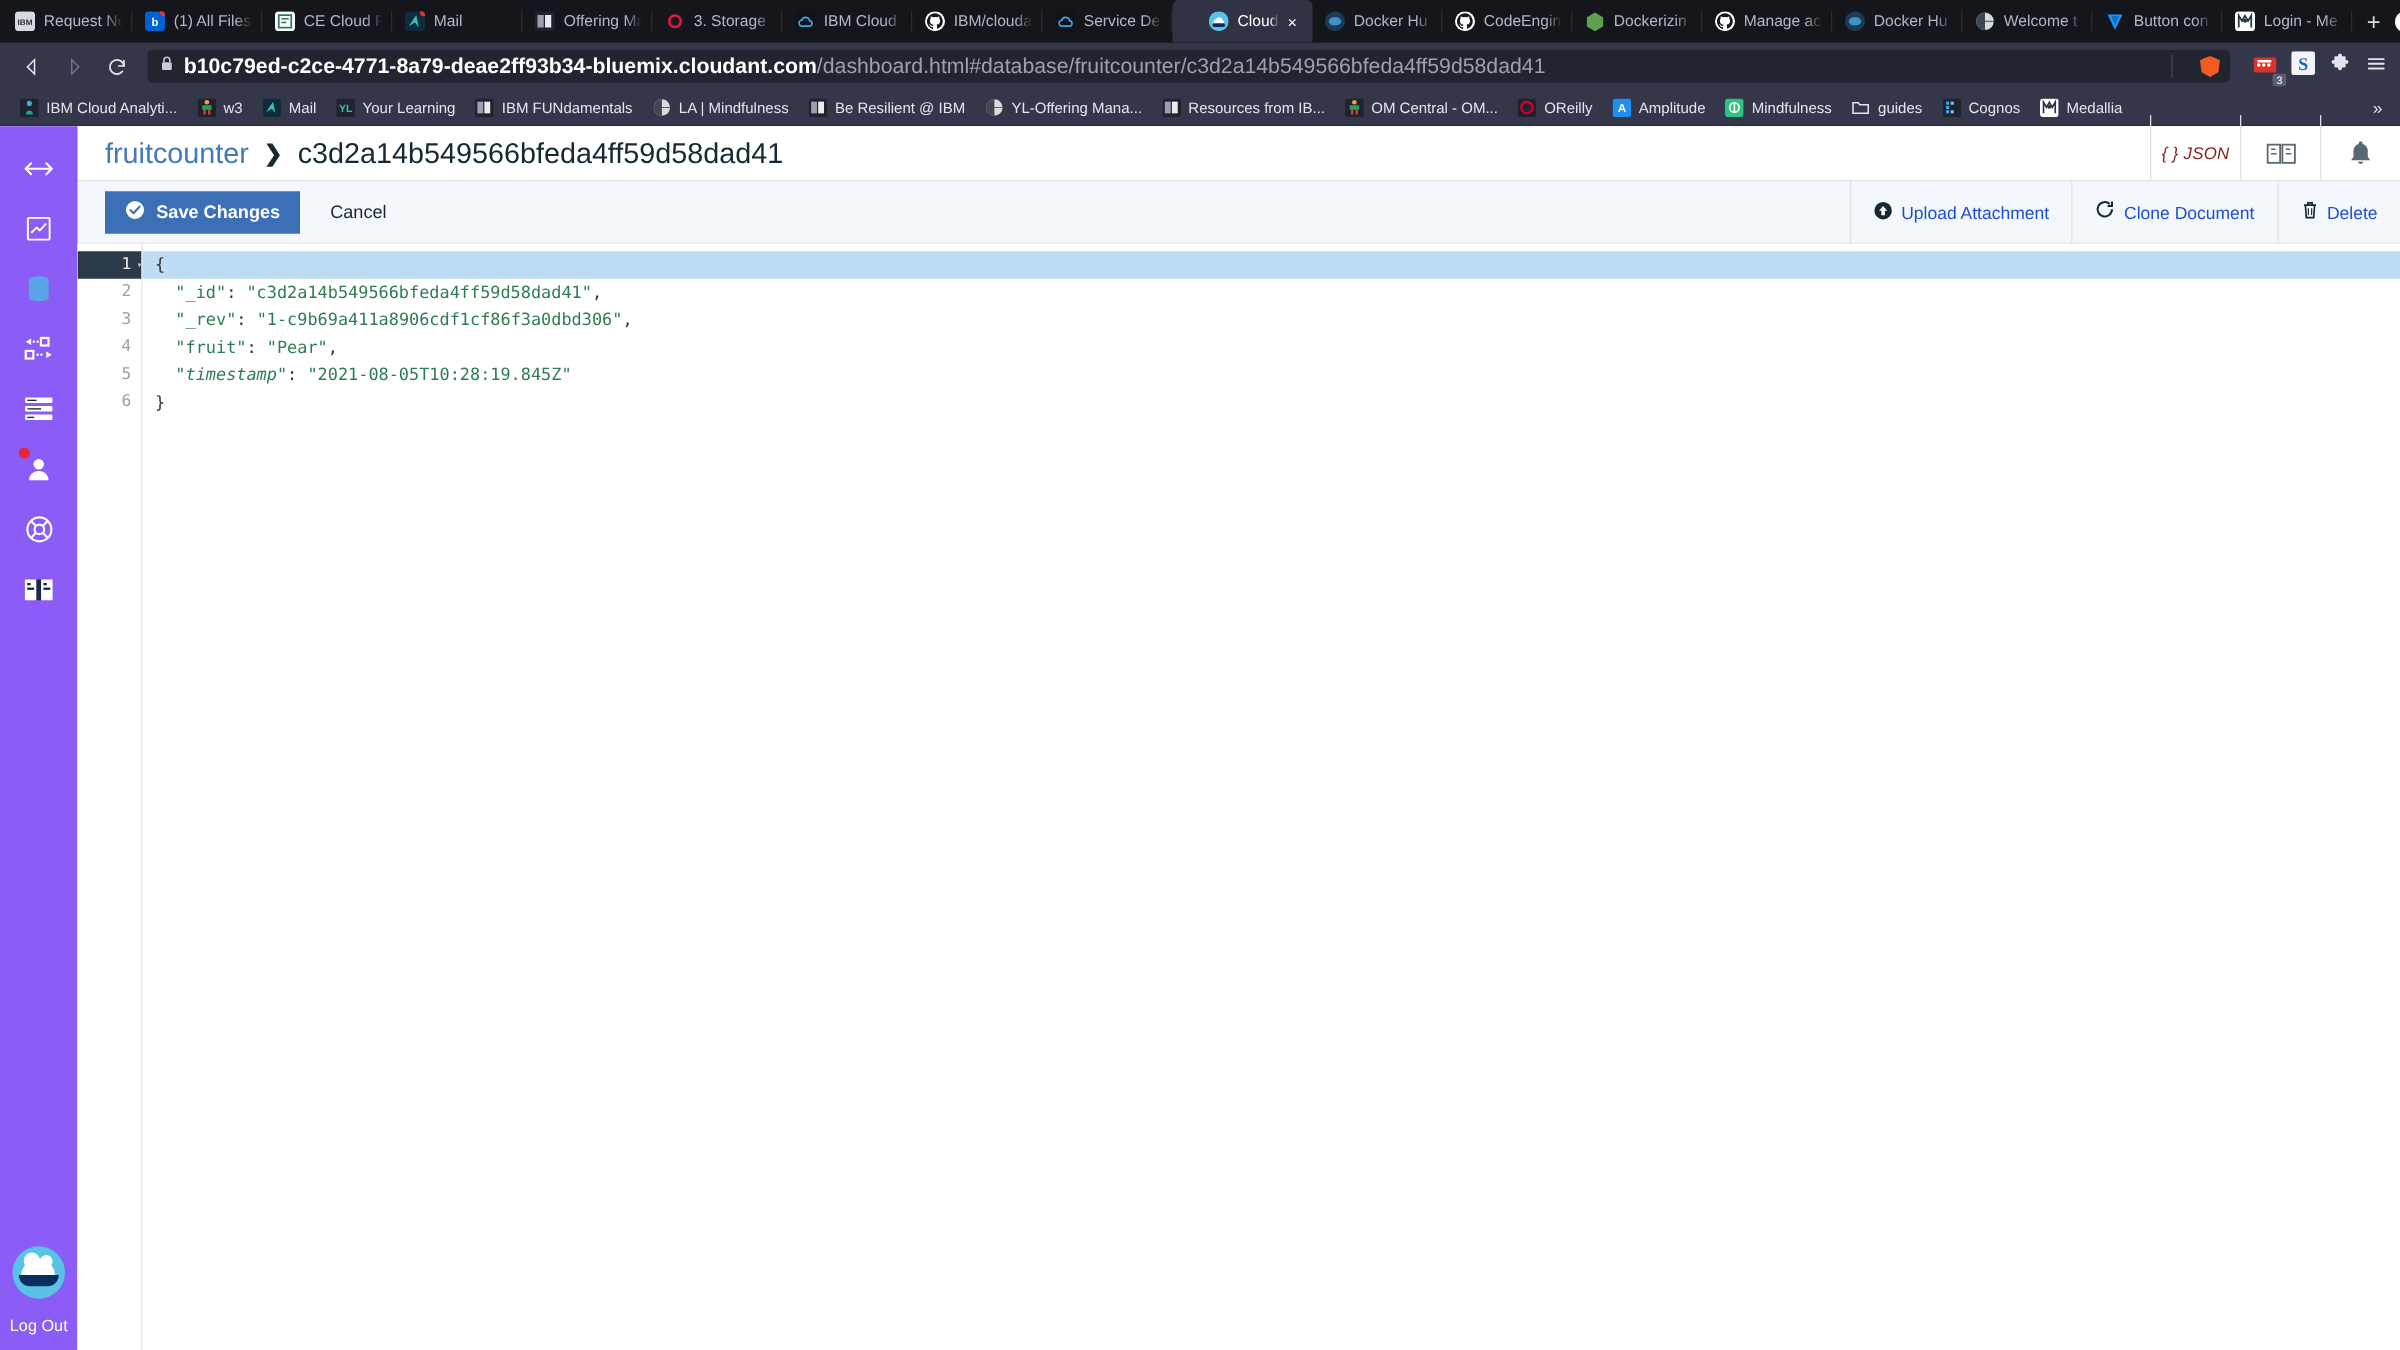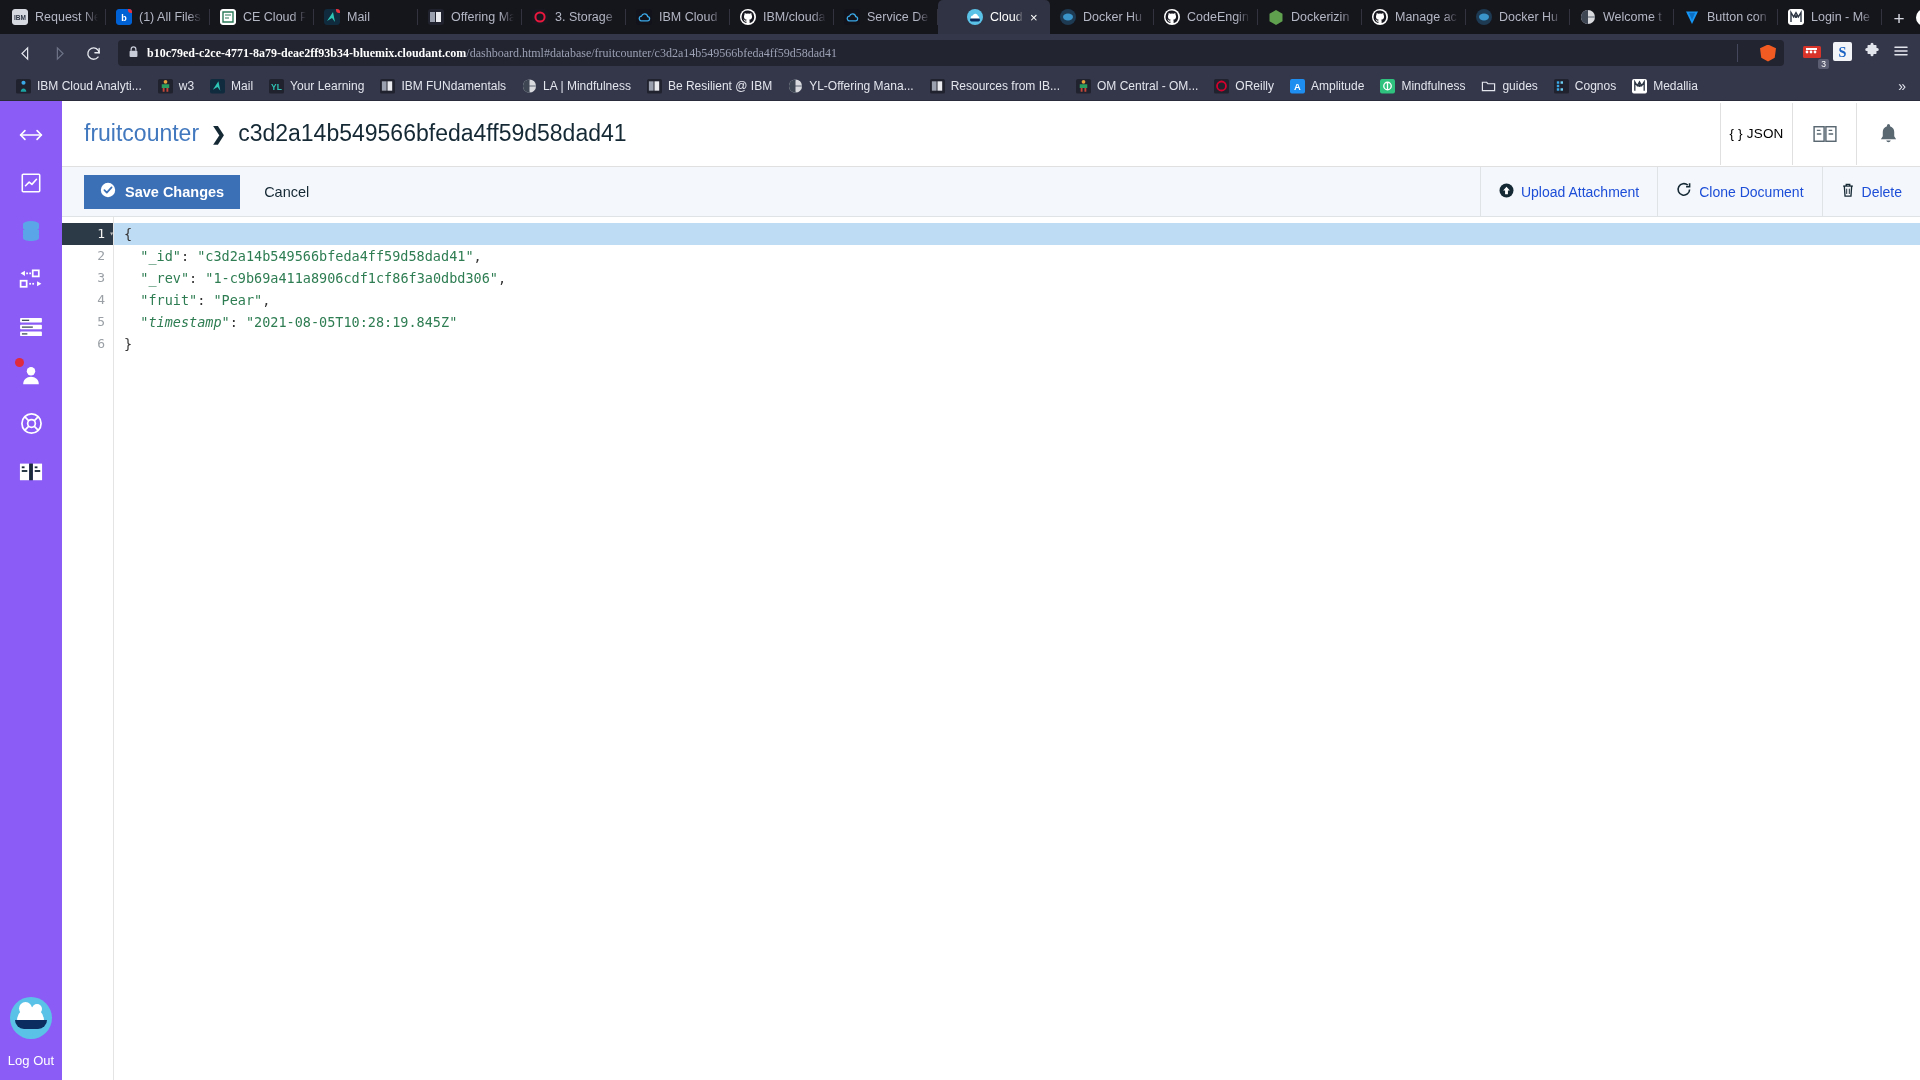--- a/index.html
+++ b/index.html
@@ -122,25 +122,24 @@
     border-radius: 4px;
     margin: 0 6px;
     display: flex;
     align-items: center;
     padding: 0 10px;
     gap: 8px;
     position: relative;
   }
   .omnibox .lock { flex: 0 0 11px; }
   .urltext {
-    font-size: 12px;
+    font-size: 17px;
     color: #9ba0b4;
     white-space: nowrap;
     overflow: hidden;
-    font-family: Liberation Serif, serif;
   }
   .urltext b { color: #ffffff; font-weight: 700; }
   .omni-sep {
     position: absolute;
     right: 46px; top: 4px; bottom: 4px;
     width: 1px; background: #45485c;
   }
   .omni-right {
     position: absolute; right: 8px;
     display: flex; align-items: center; gap: 8px;
@@ -286,21 +285,21 @@
 
   .content {
     flex: 1 1 auto;
     display: flex;
     flex-direction: column;
     min-width: 0;
     background: #fff;
   }
 
   .apphead {
-    height: 66px;
+    height: 44px;
     display: flex;
     align-items: center;
     padding-left: 22px;
     border-bottom: 1px solid #e0e0e0;
   }
   .crumb-db {
     font-size: 23px;
     color: #4178be;
   }
   .crumb-sep {
@@ -318,21 +317,21 @@
     display: flex;
     align-items: stretch;
     height: 62px;
   }
   .head-act {
     width: 64px;
     display: flex; align-items: center; justify-content: center;
     border-left: 1px solid #e0e0e0;
     color: #5a6872;
   }
-  .head-act.json { width: 72px; font-size: 13.5px; letter-spacing: .2px; color: #000000; }
+  .head-act.json { width: 72px; font-size: 13.5px; letter-spacing: .2px; color: #7f1d1d; font-style: italic; }
 
   .toolbar {
     height: 50px;
     background: #f4f7fb;
     display: flex;
     align-items: center;
     padding-left: 22px;
     border-bottom: 1px solid #dfe3e6;
   }
   .btn-save {

